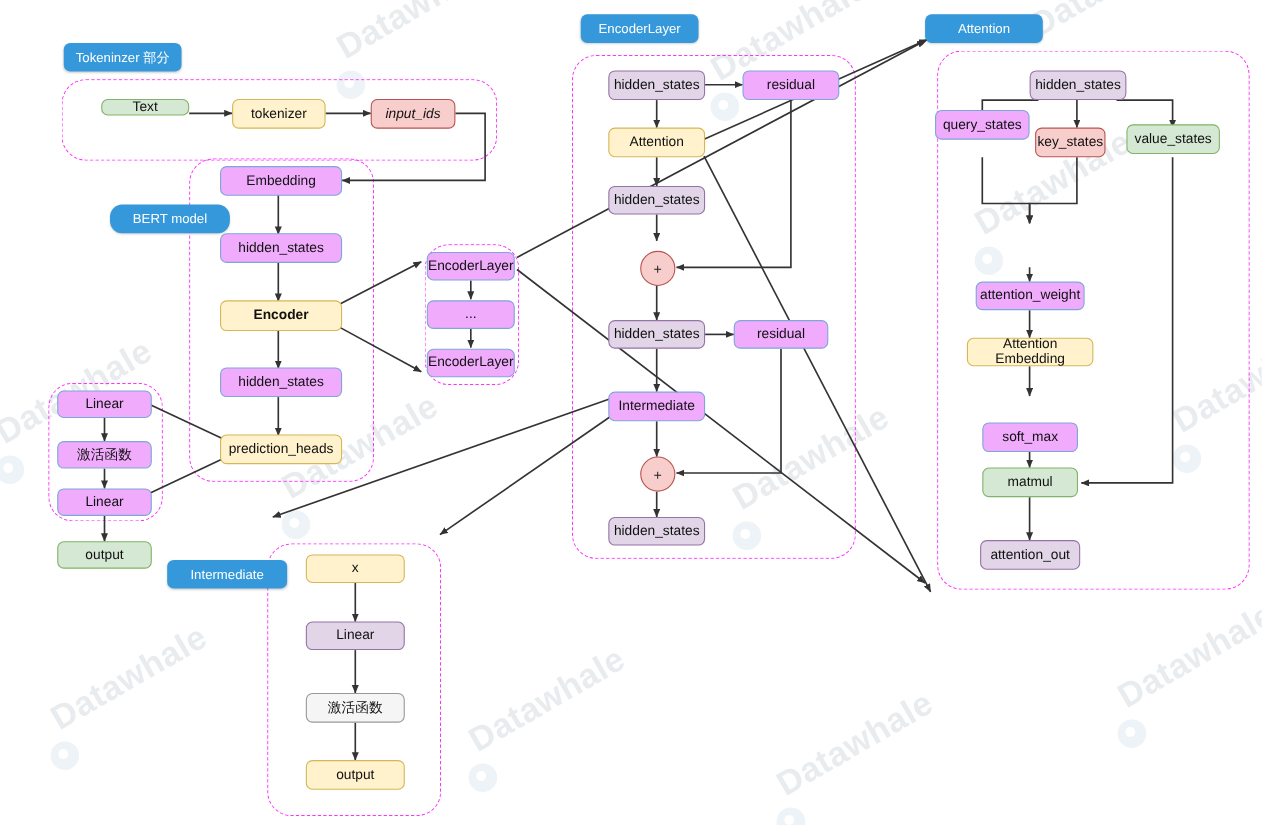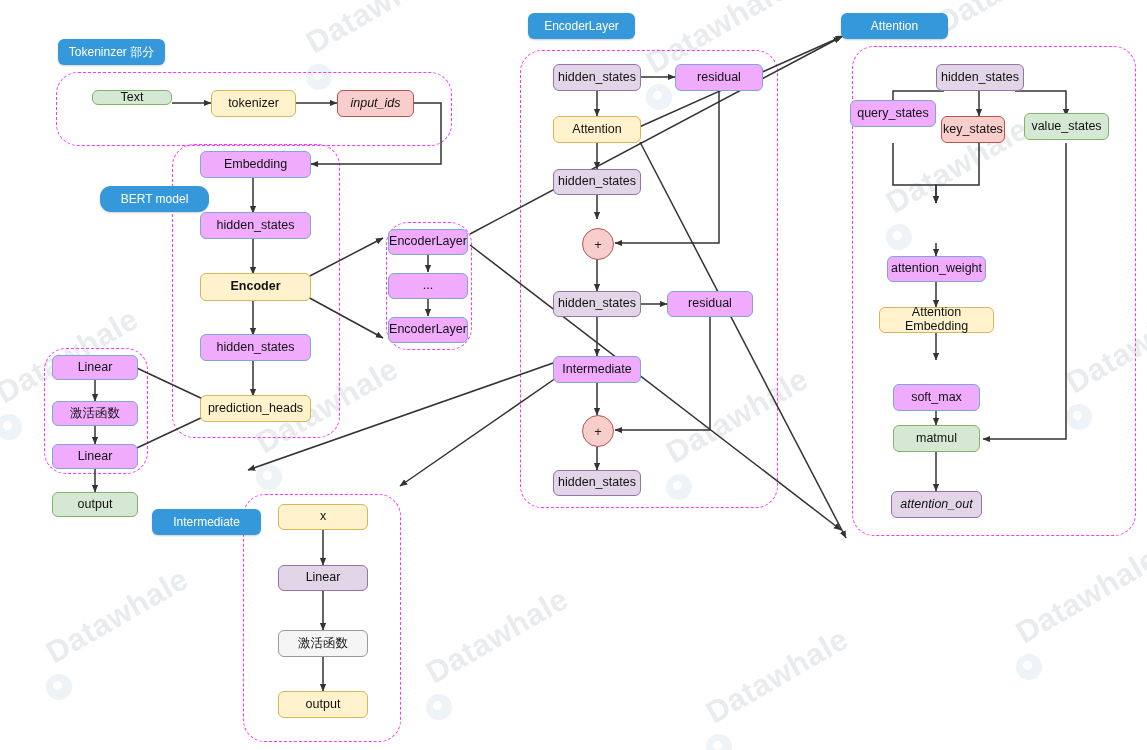--- a/index.html
+++ b/index.html
@@ -203,15 +203,15 @@
   <div class="node n-purple" style="left:936px;  top:64px;  width:88px; height:27px;">hidden_states</div>
   <div class="node n-blue" style="left:850px;  top:100px; width:86px; height:27px;">query_states</div>
   <div class="node n-red" style="left:941px;  top:116px; width:64px; height:27px;">key_states</div>
   <div class="node n-green" style="left:1024px; top:113px; width:85px; height:27px;">value_states</div>
 
 
   <div class="node n-blue" style="left:887px; top:256px; width:99px;  height:26px;">attention_weight</div>
   <div class="node n-yellow" style="left:879px; top:307px; width:115px; height:26px;">Attention Embedding</div>
   <div class="node n-blue" style="left:893px; top:360px; width:87px;  height:27px;margin-top:24px;">soft_max</div>
   <div class="node n-green" style="left:893px; top:425px; width:87px;  height:27px;">matmul</div>
-  <div class="node n-purple" style="left:891px; top:491px; width:91px;  height:27px;font-style:italic;">attention_out</div>
+  <div class="node n-purple" style="left:891px; top:491px; width:91px;  height:27px;">attention_out</div>
 
 </div>
 
 </body></html>

